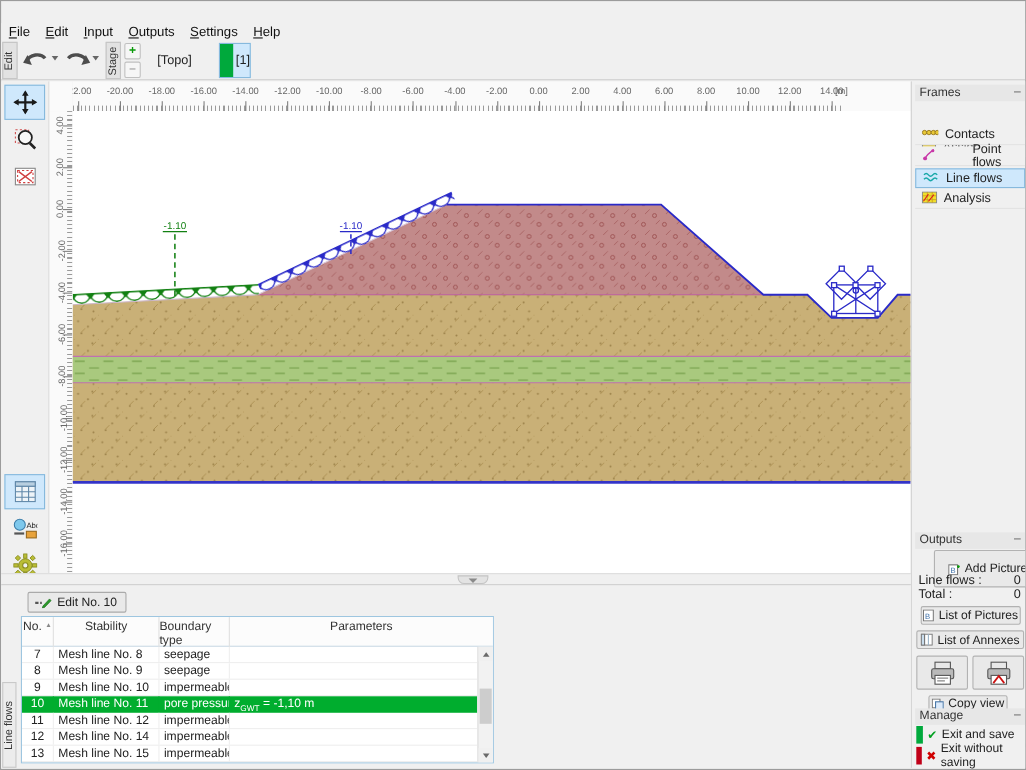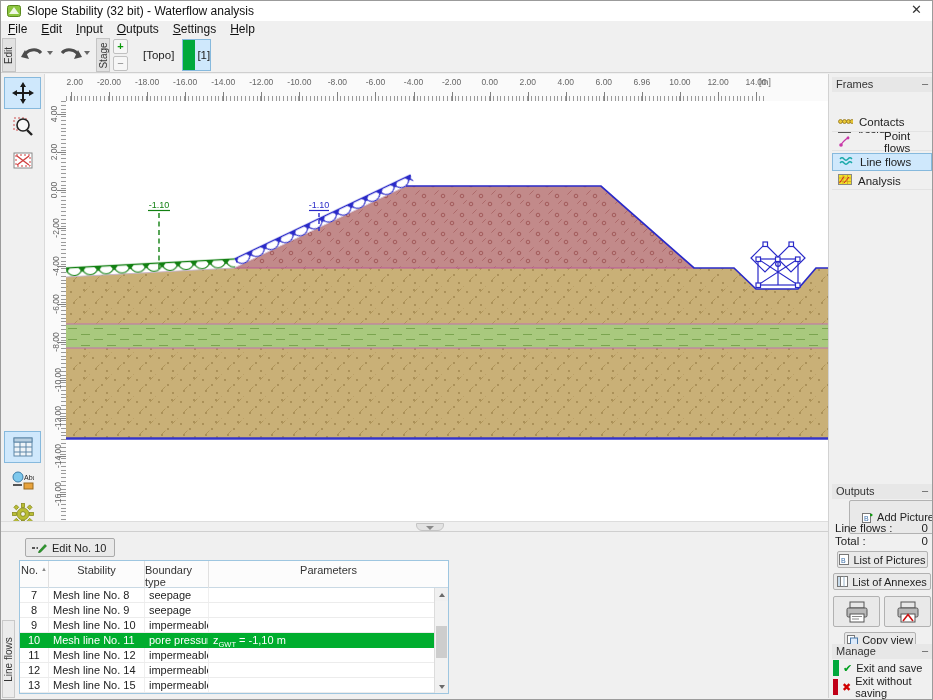--- a/index.html
+++ b/index.html
@@ -24,21 +24,21 @@
   .vtab span { transform:rotate(-90deg); white-space:nowrap; font-size:10px; color:#333; }
   #edit-vtab { left:1px; top:1px; height:34px; }
   #stage-vtab { left:95px; top:1px; height:34px; }
   .arrow-btn { position:absolute; top:3px; width:30px; height:28px; display:flex; align-items:center; justify-content:center; }
   .caret { position:absolute; top:14px; width:0; height:0; border-left:3px solid transparent;
     border-right:3px solid transparent; border-top:4px solid #666; }
   .stage-mini { position:absolute; left:112px; width:15px; height:15px; background:#f6f6f6;
     border:1px solid #c0c0c0; border-radius:2px; font-size:11px; line-height:12px; text-align:center; }
   #stage-add { top:2px; color:#0a9a0a; font-weight:bold; }
   #stage-remove { top:19px; color:#888; }
-  #stage-buttons { position:absolute; left:134px; top:2px; height:32px; display:flex; gap:0; }
+  #stage-buttons { position:absolute; left:134px; top:2px; height:32px; display:flex; gap:17px; }
   .stage-btn { height:32px; padding:0 8px; display:flex; align-items:center; font-size:11.5px; color:#222; background:transparent; border:none; }
   .stage-btn.current { border:1px solid #86b9dd; background:#cfe8fc; padding:0; width:29px; position:relative; }
   .stage-btn.current .stripe { position:absolute; left:0; top:0; width:12px; height:100%; background:#00a93c; }
   .stage-btn.current .lbl { position:absolute; left:12px; width:17px; text-align:center; }
   
   #left-tools { position:absolute; left:0; top:73px; width:44px; height:447px; background:#f0f0f0;
     border-right:1px solid #dadada; }
   .tool-btn { position:absolute; left:3px; width:37px; height:32px; background:#f0f0f0;
     display:flex; align-items:center; justify-content:center; border:1px solid transparent; }
   .tool-btn.sel { background:#cfe8fc; border:1px solid #86b9dd; }
@@ -106,28 +106,20 @@
   .tri-up { width:0; height:0; border-left:3.5px solid transparent; border-right:3.5px solid transparent; border-bottom:4.5px solid #6a6a6a; }
   .tri-down { width:0; height:0; border-left:3.5px solid transparent; border-right:3.5px solid transparent; border-top:4.5px solid #6a6a6a; }
   #thumb { position:absolute; left:1px; top:38px; width:11px; height:32px; background:#cdcdcd; }
   svg text { font-family:"Liberation Sans","DejaVu Sans",sans-serif; }
 </style>
 </head>
 <body>
 
 <div id="win">
 
-  <div id="titlebar">
-    <svg width="14" height="14">
-      <rect x="0.5" y="1.5" width="13" height="11" rx="2" fill="#8dc63f" stroke="#5a8a1e"></rect>
-      <path d="M2,10 L7,3 L12,10" fill="#ffffff" opacity="0.85"></path>
-    </svg>
-    <span class="ttl">Slope Stability (32 bit) - Waterflow analysis</span>
-    <span id="close-btn">✕</span>
-  </div>
 
   <div id="menubar">
       <span class="menu-item"><u>F</u>ile</span>
       <span class="menu-item"><u>E</u>dit</span>
       <span class="menu-item"><u>I</u>nput</span>
       <span class="menu-item"><u>O</u>utputs</span>
       <span class="menu-item"><u>S</u>ettings</span>
       <span class="menu-item"><u>H</u>elp</span>
     </div>
 
@@ -246,21 +238,21 @@
       <span class="hlab" style="left: 385.6px;">-2.00</span>
       <div class="htick" style="left: 385.6px;"></div>
       <span class="hlab" style="left: 423.66px;">0.00</span>
       <div class="htick" style="left: 423.66px;"></div>
       <span class="hlab" style="left: 461.72px;">2.00</span>
       <div class="htick" style="left: 461.72px;"></div>
       <span class="hlab" style="left: 499.78px;">4.00</span>
       <div class="htick" style="left: 499.78px;"></div>
       <span class="hlab" style="left: 537.84px;">6.00</span>
       <div class="htick" style="left: 537.84px;"></div>
-      <span class="hlab" style="left: 575.9px;">6.96</span>
+      <span class="hlab" style="left: 575.9px;">8.00</span>
       <div class="htick" style="left: 575.9px;"></div>
       <span class="hlab" style="left: 613.96px;">10.00</span>
       <div class="htick" style="left: 613.96px;"></div>
       <span class="hlab" style="left: 652.02px;">12.00</span>
       <div class="htick" style="left: 652.02px;"></div>
       <span class="hlab" style="left: 690.08px;">14.00</span>
       <div class="htick" style="left: 690.08px;"></div>
     </div>
   <div id="vruler">
     <div id="vminor"></div>

